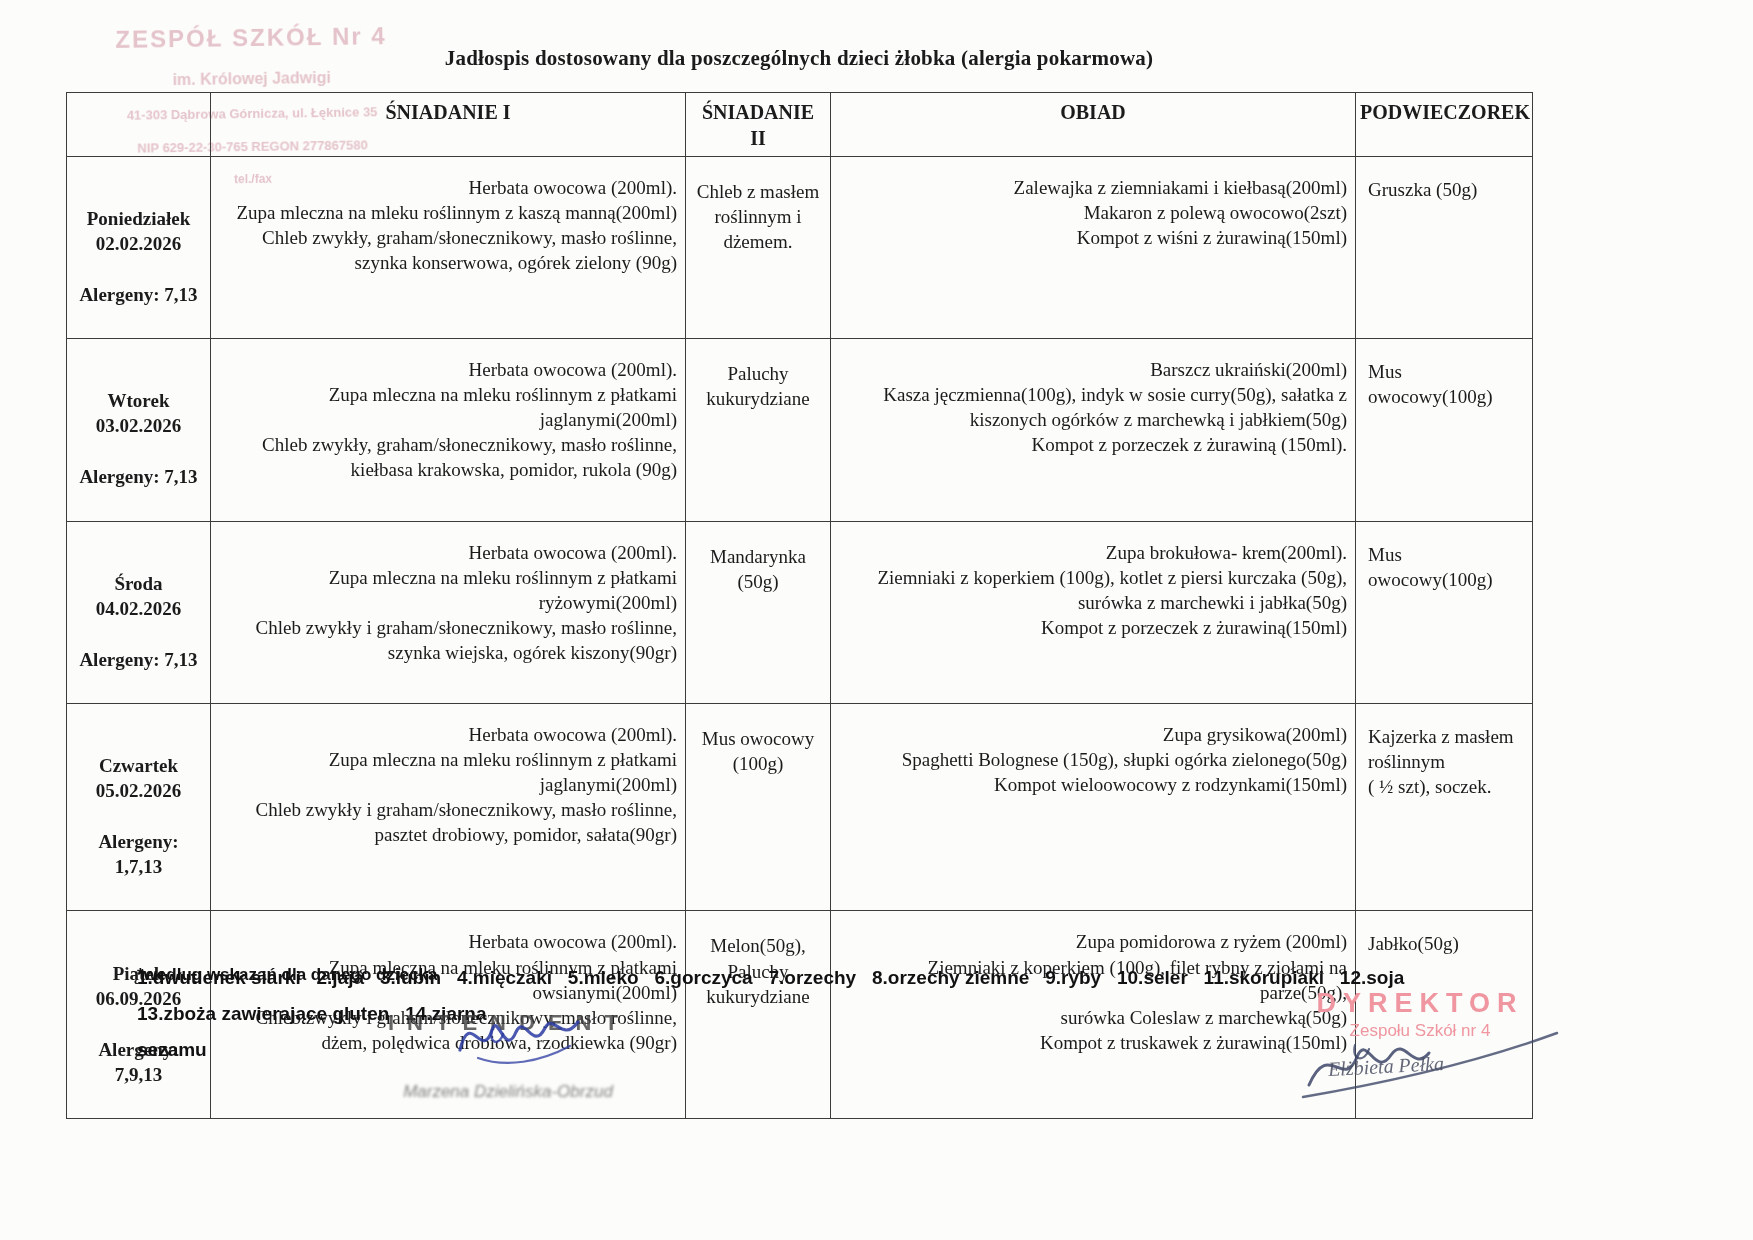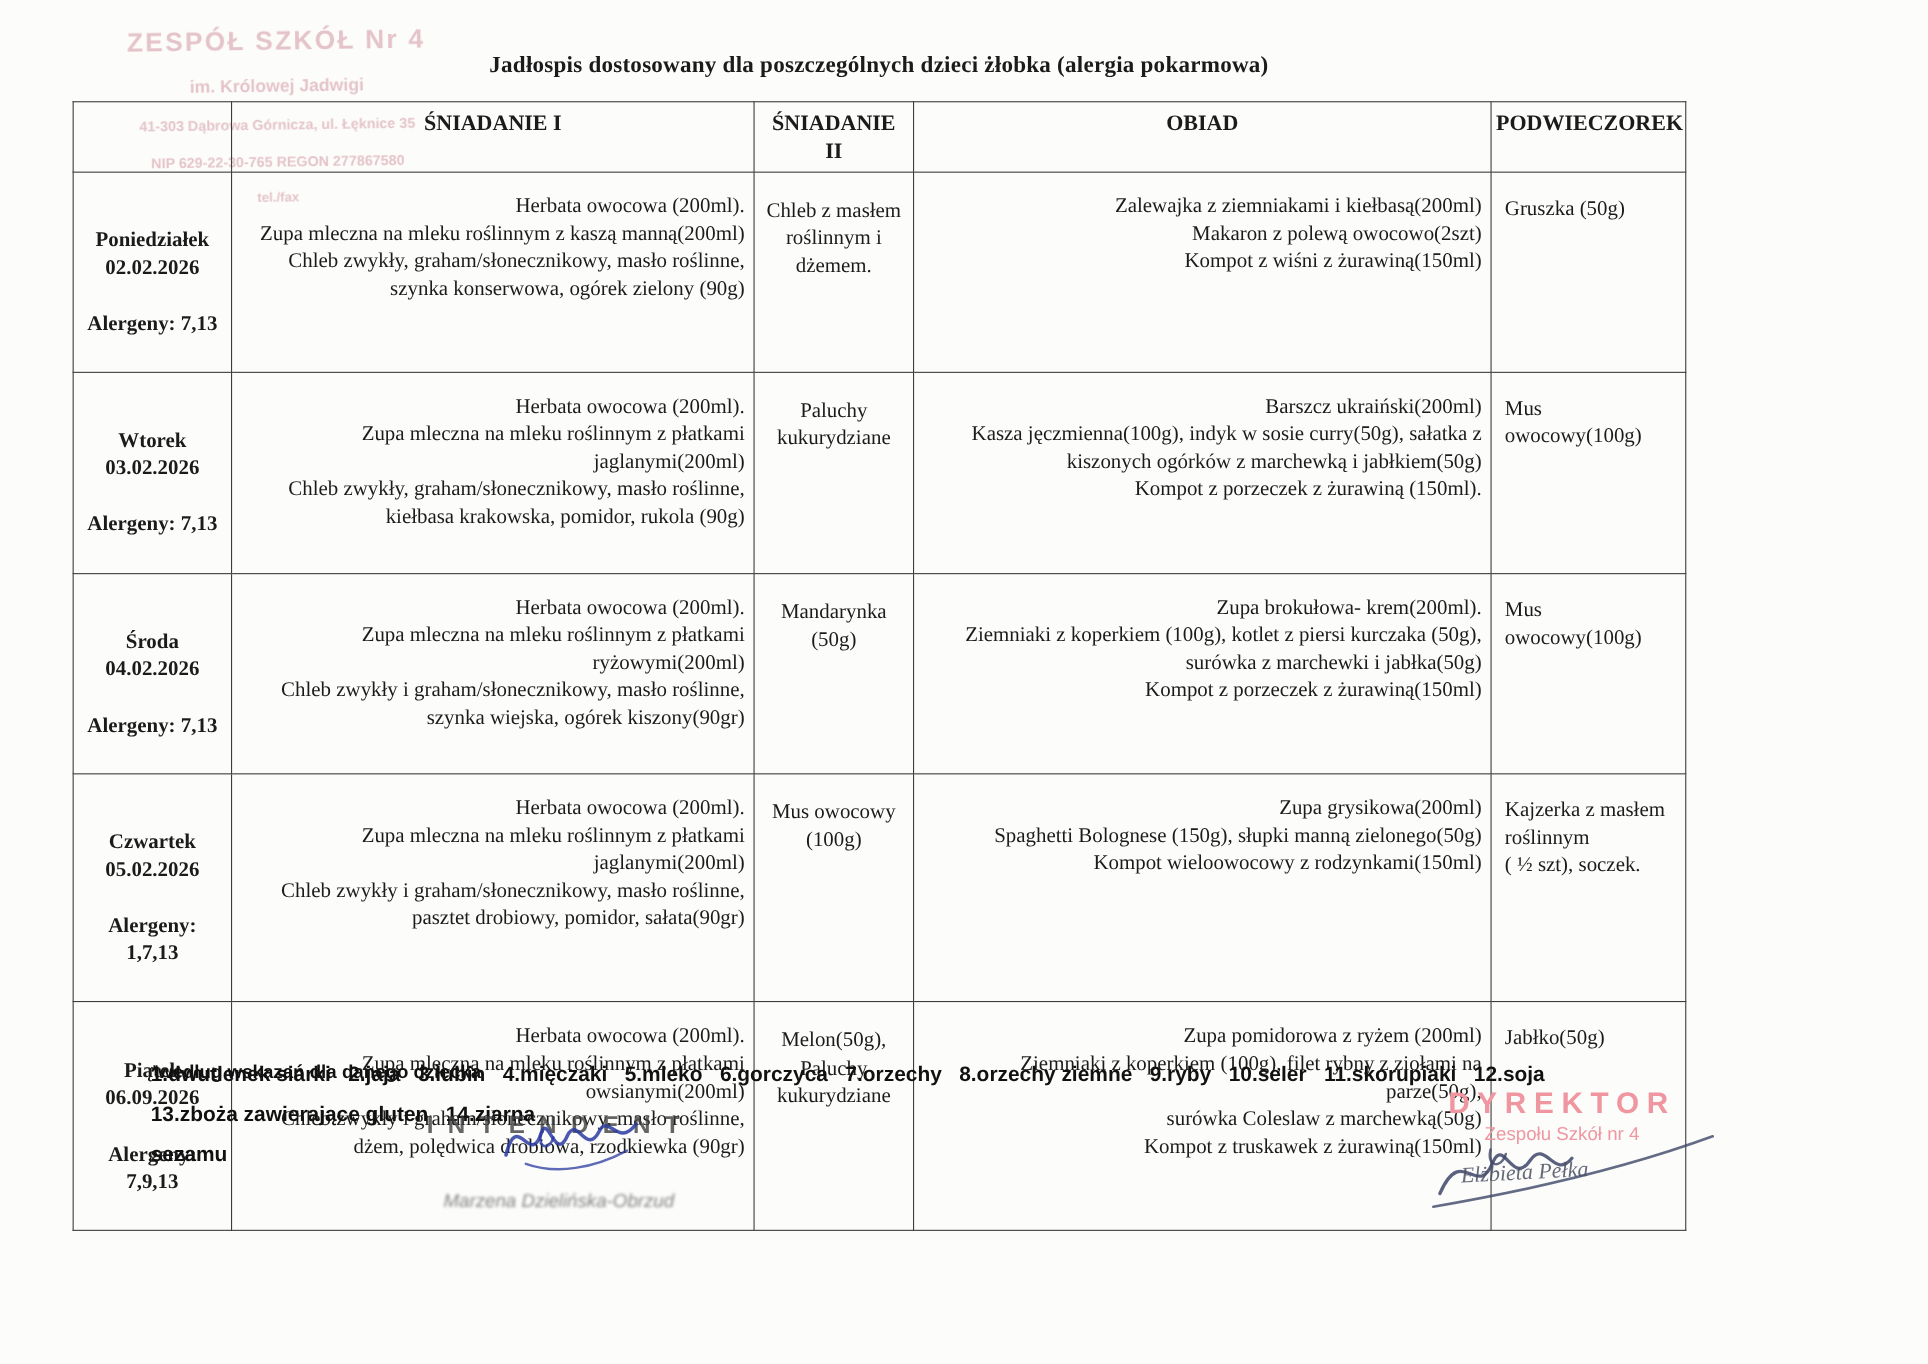--- a/index.html
+++ b/index.html
@@ -203,21 +203,21 @@
 1,7,13</span>
       </td>
       <td class="sn1">Herbata owocowa (200ml).
 Zupa mleczna na mleku roślinnym z płatkami
 jaglanymi(200ml)
 Chleb zwykły i graham/słonecznikowy, masło roślinne,
 pasztet drobiowy, pomidor, sałata(90gr)</td>
       <td class="sn2">Mus owocowy
 (100g)</td>
       <td class="ob">Zupa grysikowa(200ml)
-Spaghetti Bolognese (150g), słupki manną zielonego(50g)
+Spaghetti Bolognese (150g), słupki ogórka zielonego(50g)
 Kompot wieloowocowy z rodzynkami(150ml)</td>
       <td class="pod">Kajzerka z masłem
 roślinnym
 ( ½ szt), soczek.</td>
     </tr>
 
     <tr class="r4">
       <td class="day">
         <span>Piątek
 06.09.2026</span>

